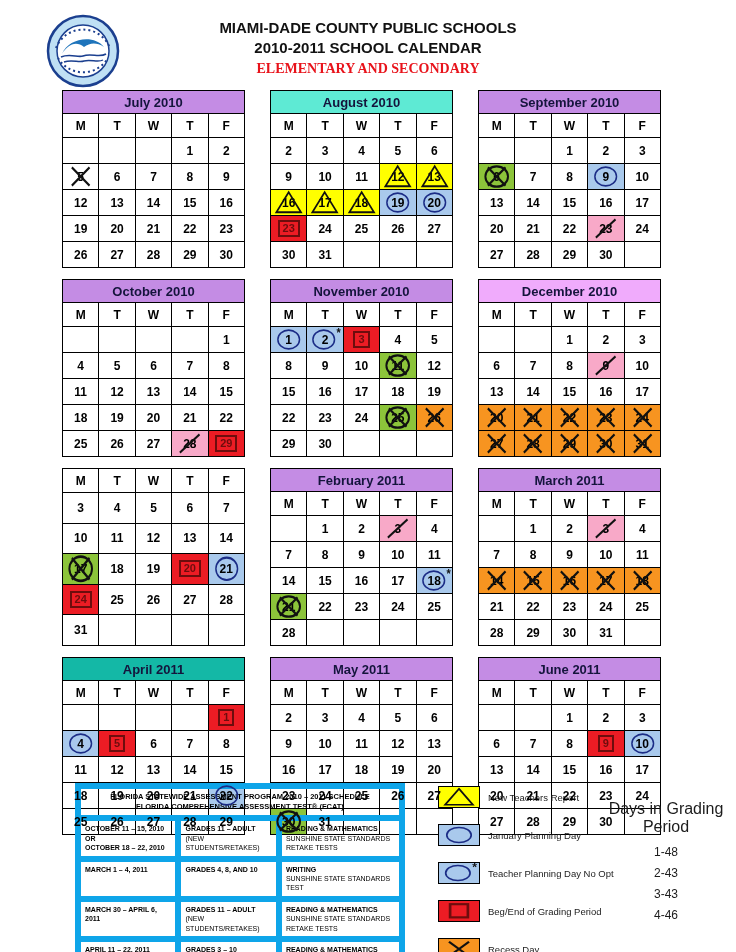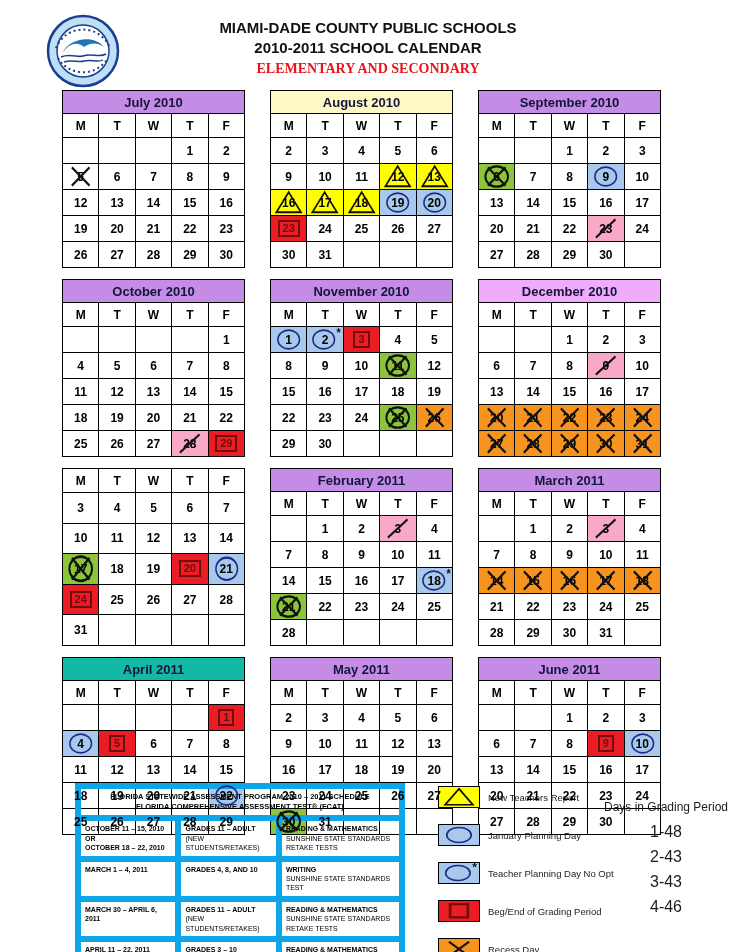--- a/index.html
+++ b/index.html
@@ -37,22 +37,22 @@
 
   
   .legend{position:absolute;left:438px;top:787px;}
   .lrow{display:flex;align-items:center;height:20px;margin-bottom:18px;text-align:center;}
   .swatch{width:40px;height:20px;border:1.5px solid #000;position:relative;flex:none;background:#fff;}
   .swatch svg{position:absolute;left:0;top:0;width:100%;height:100%;}
   .llabel{margin-left:8px;font-size:9.5px;color:#1c1c1c;white-space:nowrap;}
 
   
   .grading{position:absolute;left:596px;top:800px;width:140px;text-align:center;}
-  .gtitle{font-size:12px;color:#1c1c1c;margin-bottom:9px;}
-  .gval{font-size:16px;color:#1c1c1c;margin-bottom:7px;}
+  .gtitle{font-size:16px;color:#1c1c1c;margin-bottom:9px;}
+  .gval{font-size:12px;color:#1c1c1c;margin-bottom:7px;}
 </style>
 </head>
 <body>
 
 <div class="page">
 
   <svg class="logo" viewBox="0 0 74 74">
     <circle cx="37" cy="37" r="35" fill="#bfe0f4" stroke="#1b3f8f" stroke-width="2.5"></circle>
     <circle cx="37" cy="37" r="26" fill="#ffffff" stroke="#1b3f8f" stroke-width="1.5"></circle>
     <path d="M10 34 A29 29 0 0 1 64 34" fill="none" stroke="#1b3f8f" stroke-width="2" stroke-dasharray="2 3"></path>
@@ -118,21 +118,21 @@
             <td class="day"><span class="num">27</span></td>
             <td class="day"><span class="num">28</span></td>
             <td class="day"><span class="num">29</span></td>
             <td class="day"><span class="num">30</span></td>
           </tr>
         </tbody>
       </table>
       <table class="month">
         <thead>
           <tr>
-            <th class="mtitle" colspan="5" style="background:#fef9c3">August 2010</th>
+            <th class="mtitle" colspan="5" style="background:#5eead4">August 2010</th>
           </tr>
           <tr>
             <th class="dow">M</th>
             <th class="dow">T</th>
             <th class="dow">W</th>
             <th class="dow">T</th>
             <th class="dow">F</th>
           </tr>
         </thead>
         <tbody>

